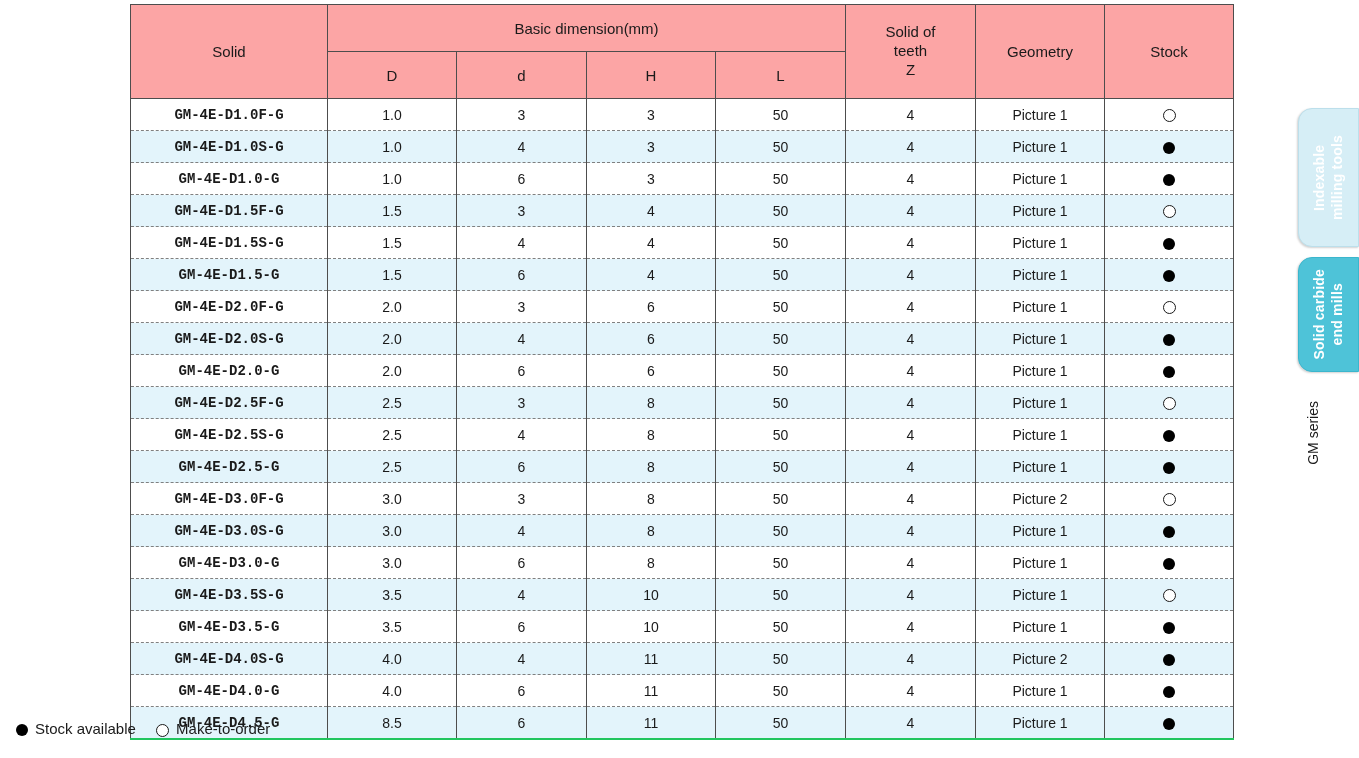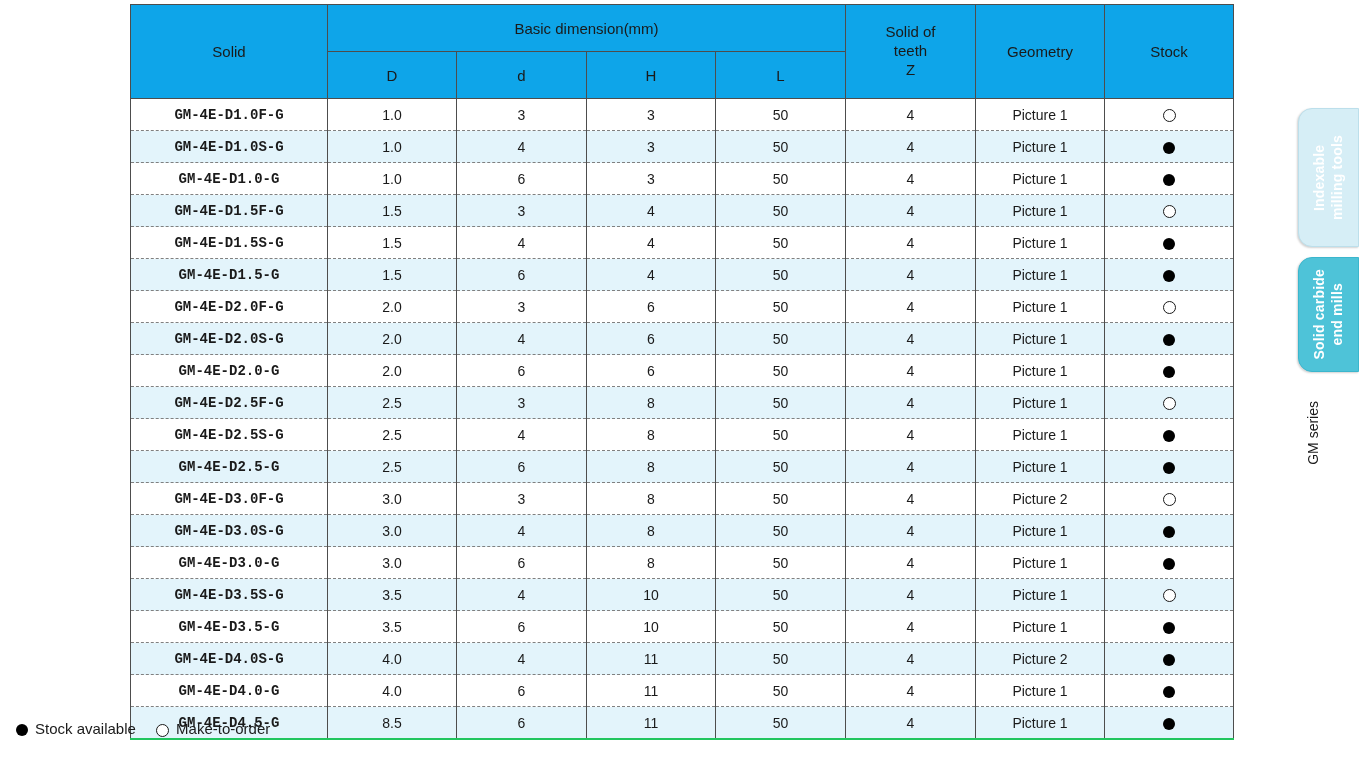--- a/index.html
+++ b/index.html
@@ -32,21 +32,21 @@
     width: 1103px;
     table-layout: fixed;
   }
   table.spec th, table.spec td {
     border: 1px solid #4d4d4d;
     text-align: center;
     vertical-align: middle;
     color: #1a1a1a;
   }
   table.spec thead th {
-    background: #0ea5e9;
+    background: #fca5a5;
     font-weight: normal;
     font-size: 15px;
     padding: 5px 2px;
     border-color: #4d4d4d;
   }
   .th-type { height: 73px; }
   .th-basic { height: 36px; }
   .th-sub { height: 36px; }
   .th-teeth { height: 73px; line-height: 1.25; }
   .th-geom { height: 73px; }

